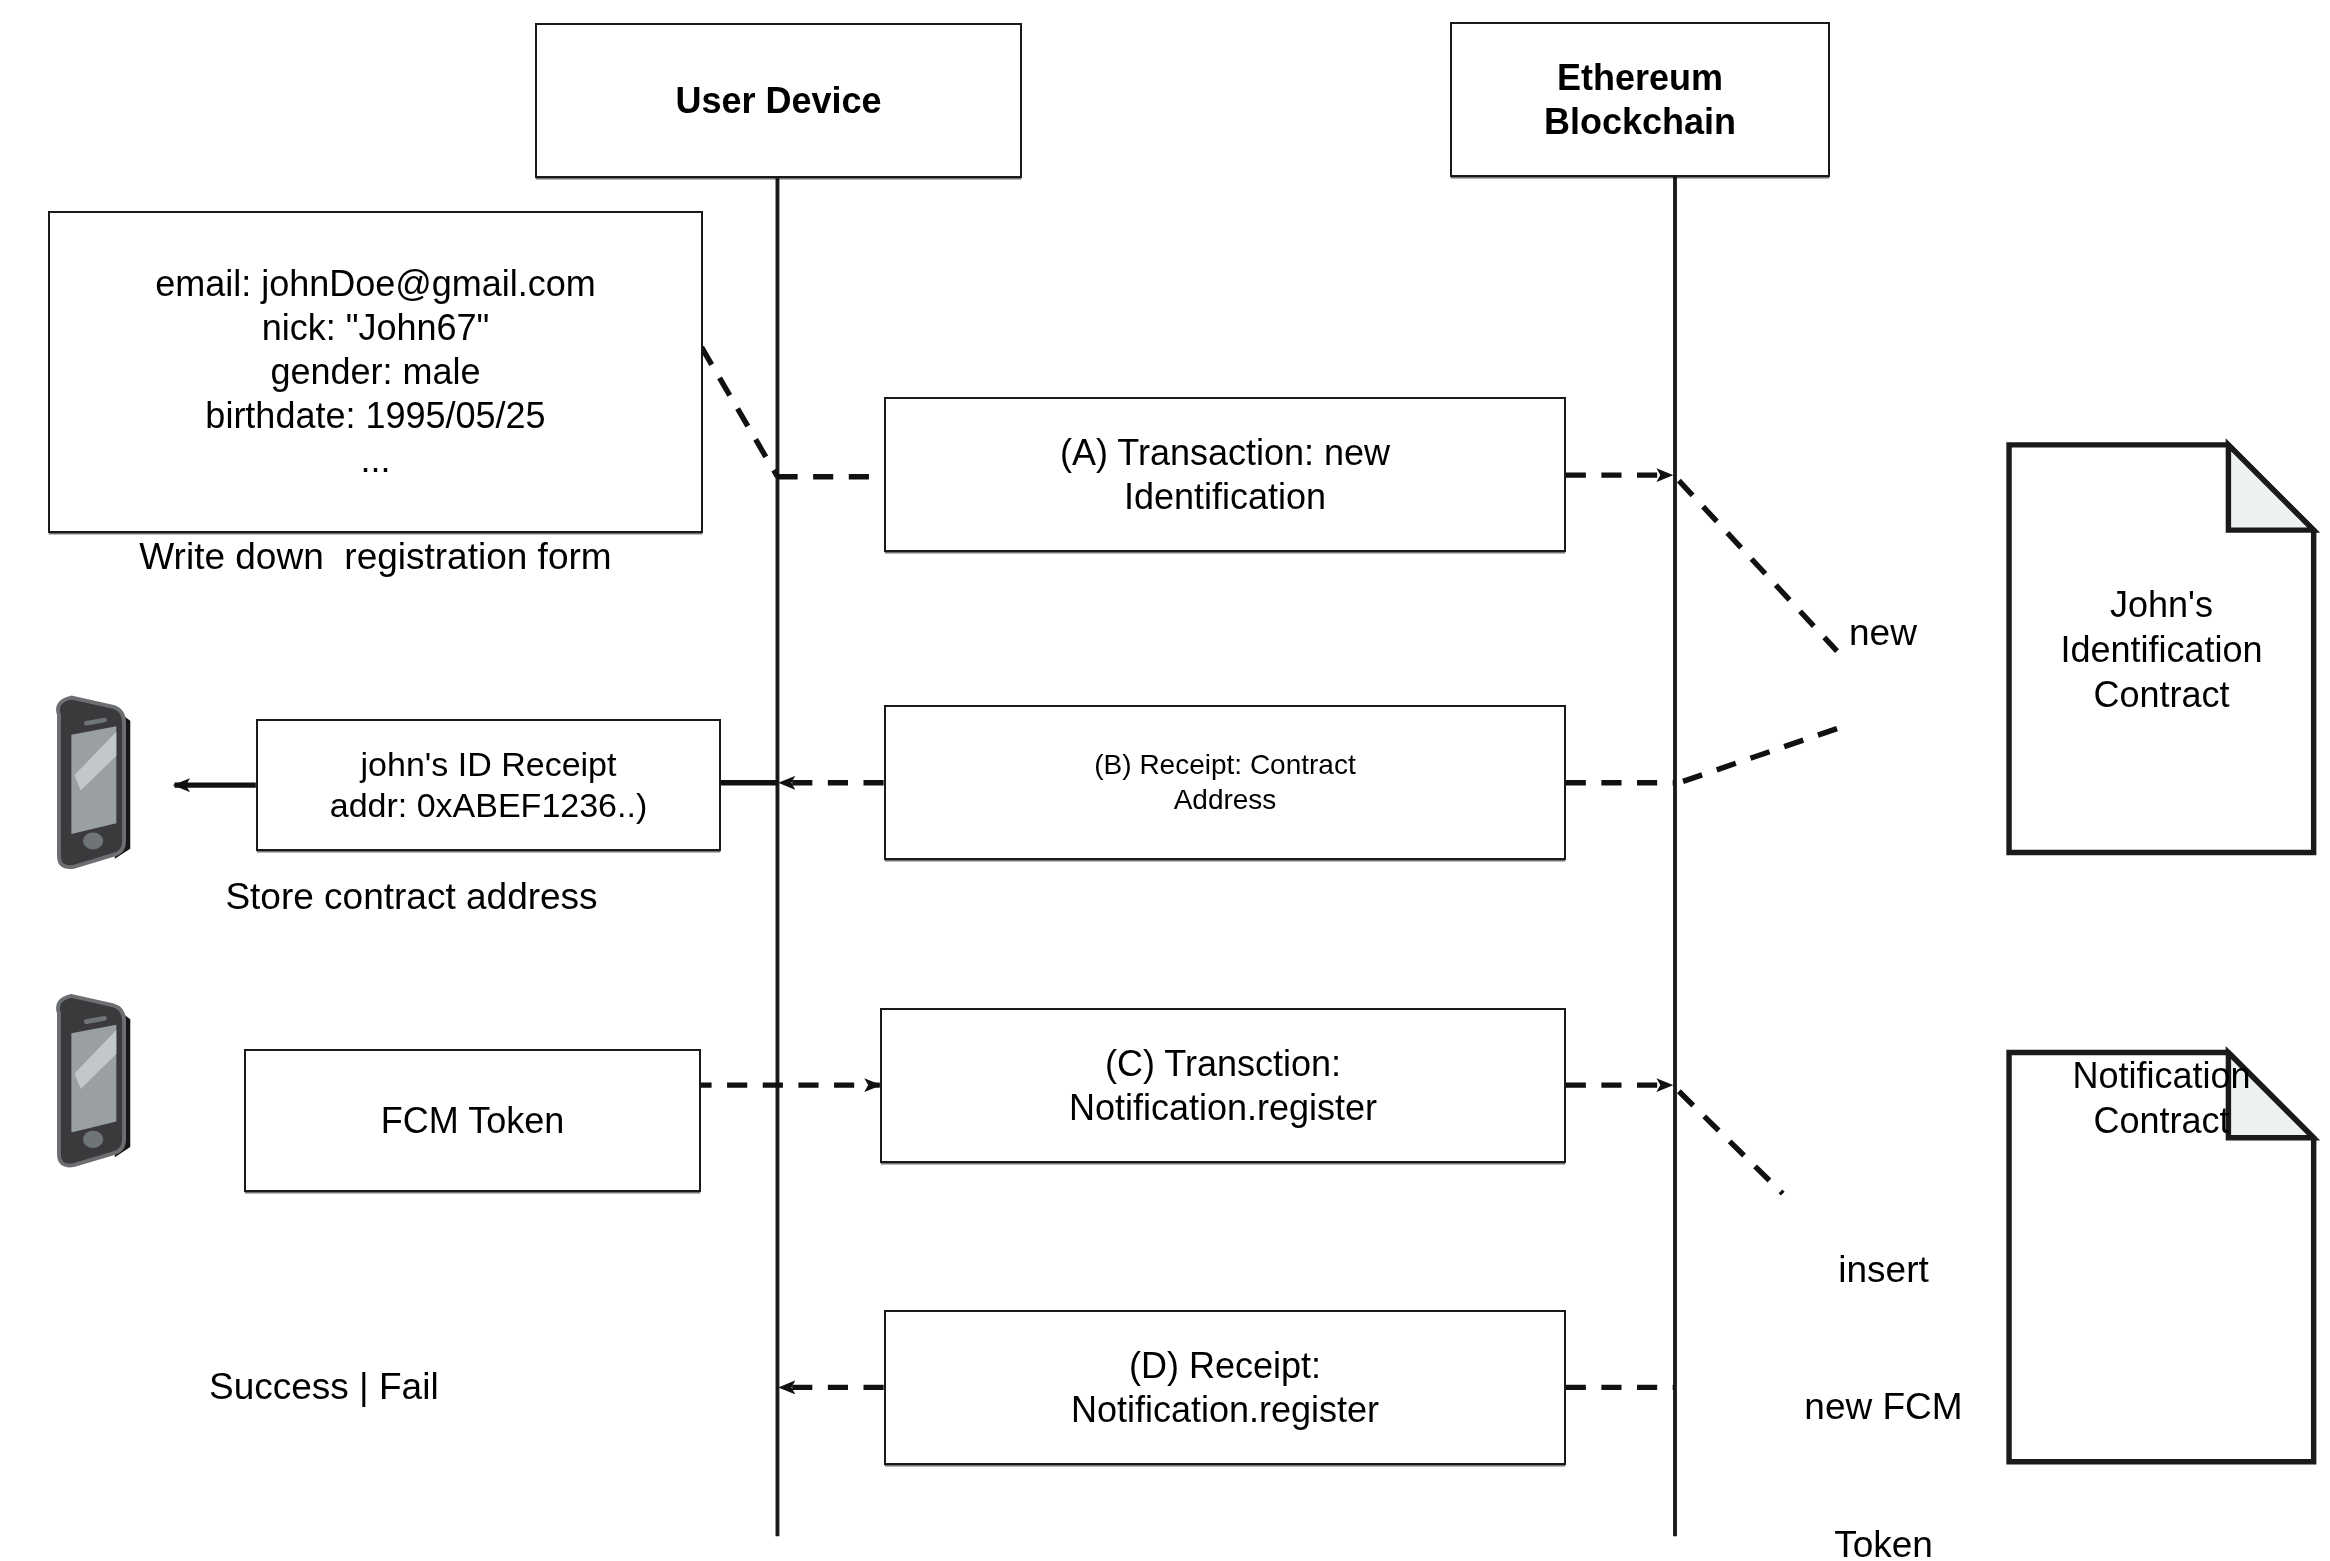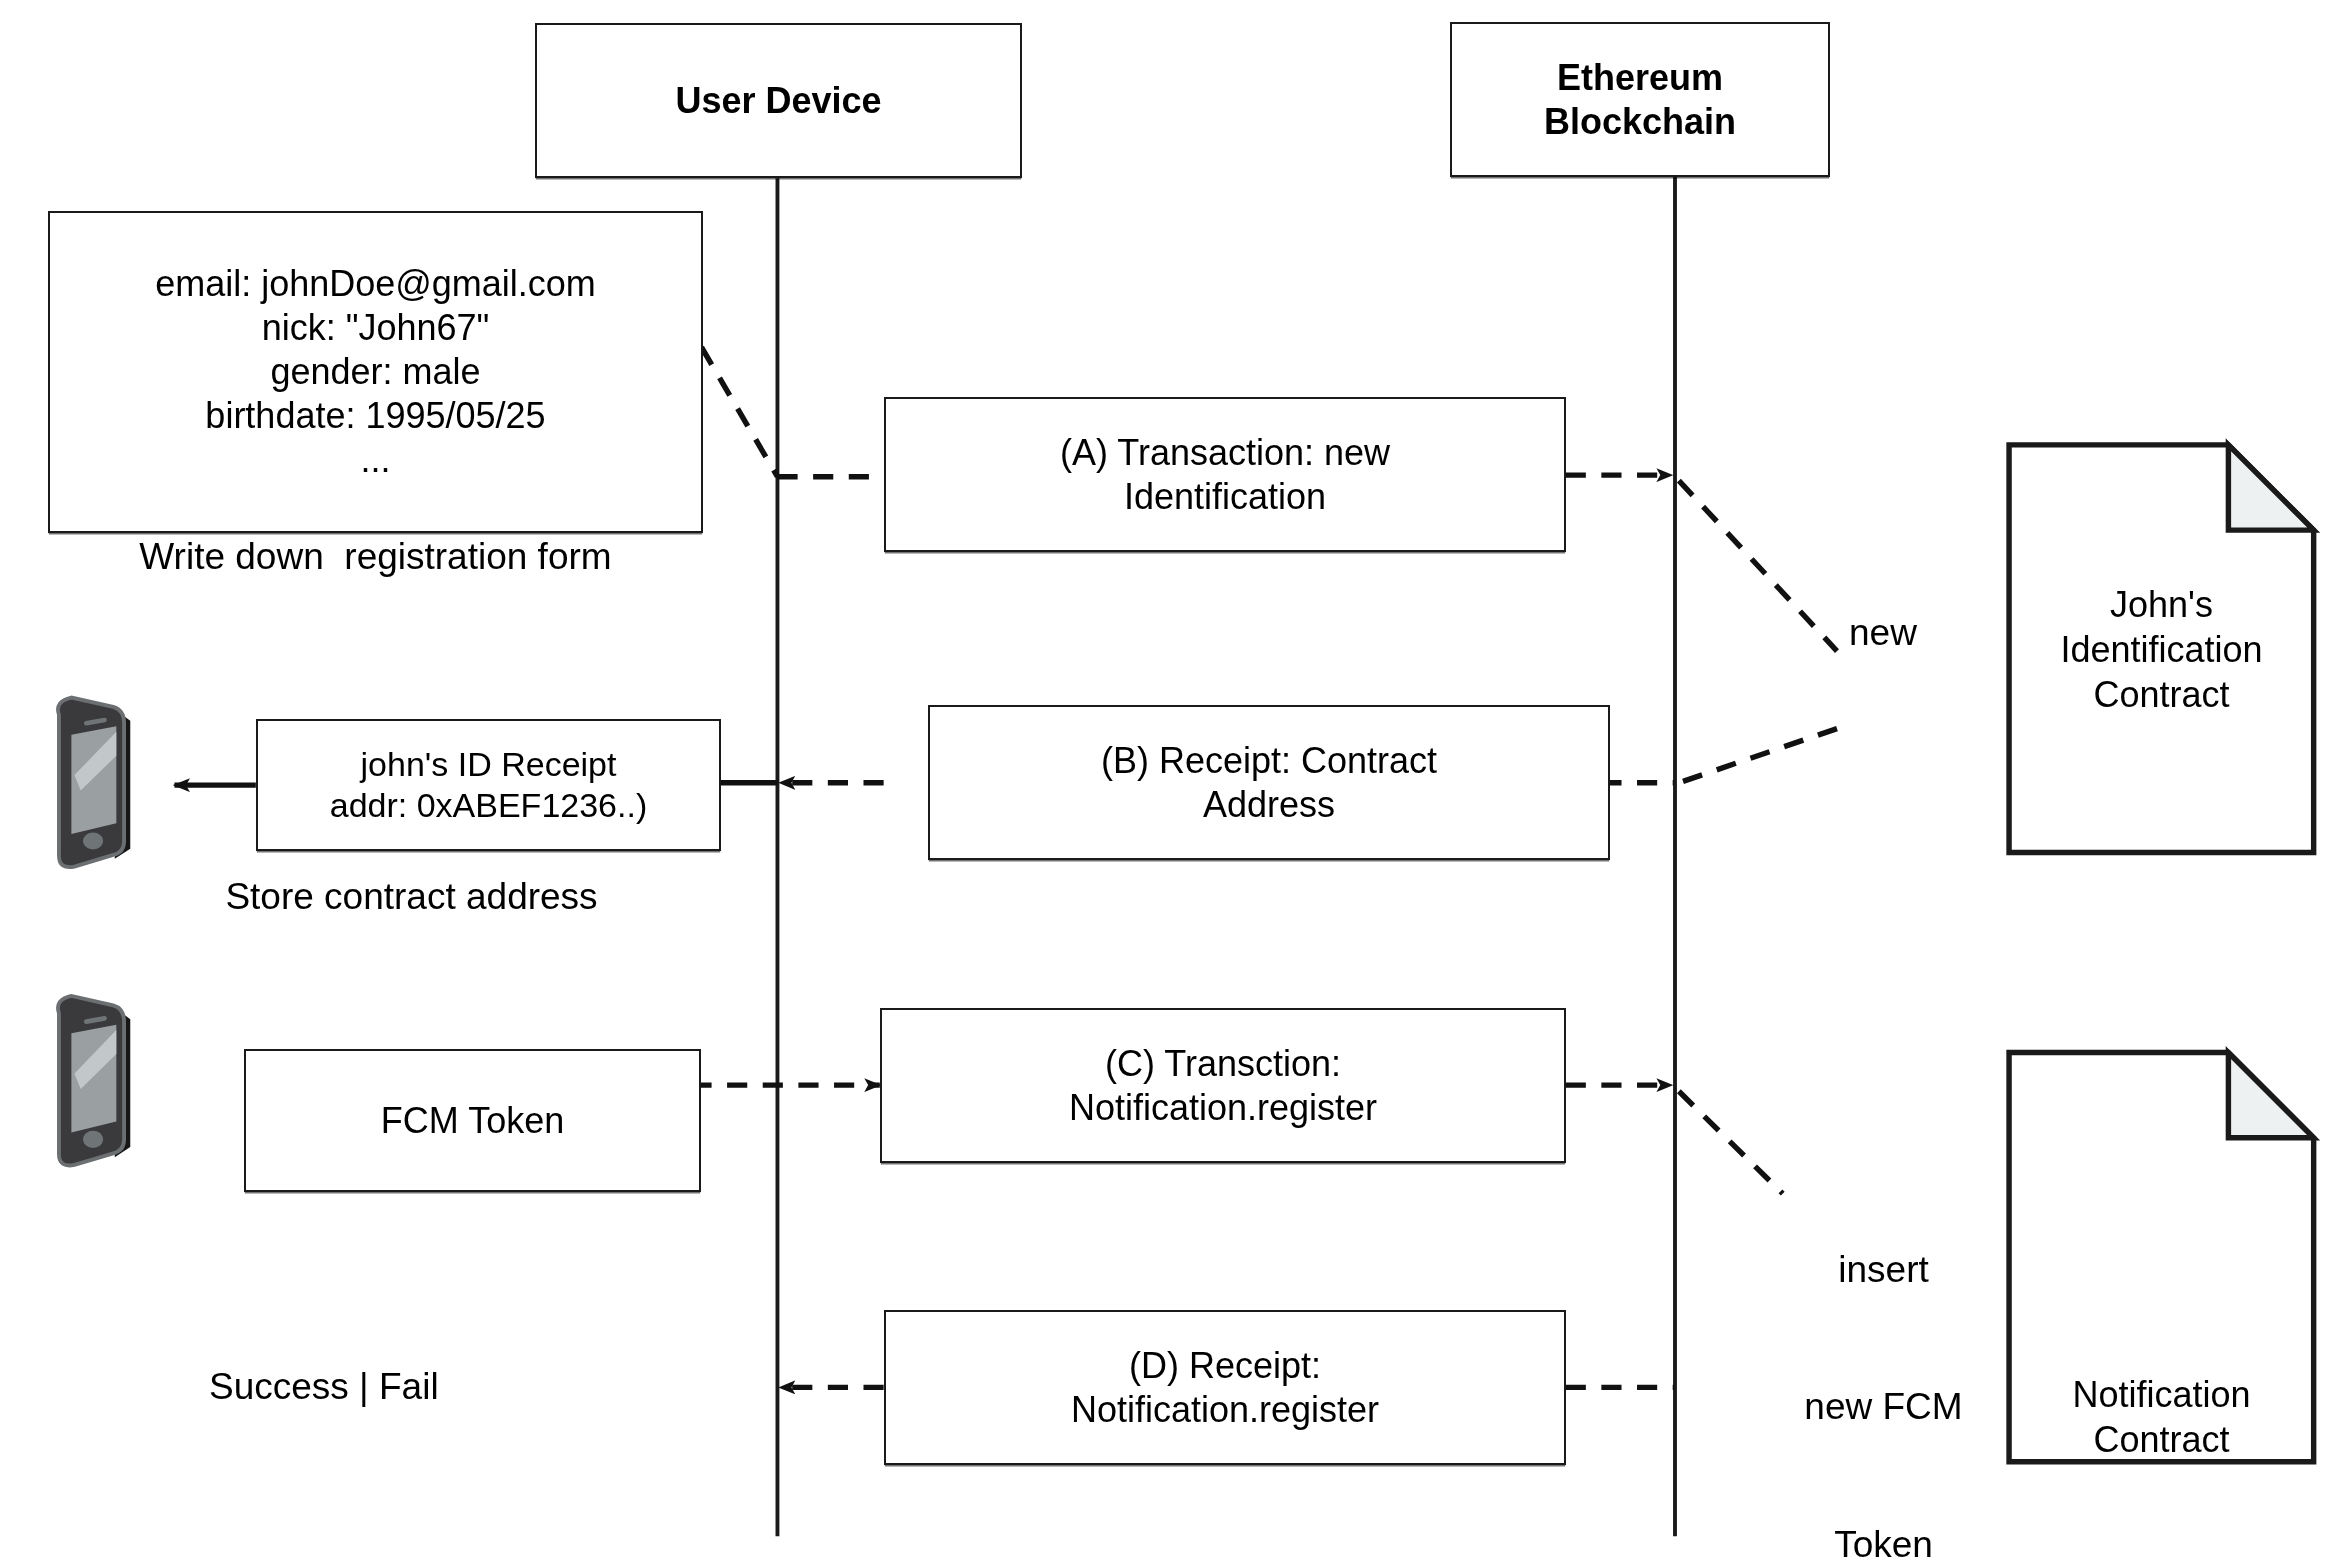--- a/index.html
+++ b/index.html
@@ -156,21 +156,21 @@
 
   <div class="node" style="left:256px;top:719px;width:465px;height:132px;font-size:34px;">
     <div class="txt">
       <div>john's ID Receipt</div>
       <div>addr: 0xABEF1236..)</div>
     </div>
   </div>
 
   <div class="caption" style="left:140px;top:876px;width:543px;text-align:center;font-size:37px;">Store contract address</div>
 
-  <div class="node" style="left:928px;top:705px;width:682px;height:155px;font-size:36px;">
+  <div class="node" style="left:884px;top:705px;width:682px;height:155px;font-size:28px;">
     <div class="txt">
       <div>(B) Receipt: Contract</div>
       <div>Address</div>
     </div>
   </div>
 
   <div class="node" style="left:244px;top:1014px;width:457px;height:143px;font-size:36px;margin-top:35px;">
     <div class="txt">FCM Token</div>
   </div>
 
@@ -180,21 +180,21 @@
       <div>Notification.register</div>
     </div>
   </div>
 
   <div class="caption" style="left:1779px;top:1155px;width:209px;text-align:center;font-size:37px;line-height:1.24;">
     <div>insert</div>
     <div>new FCM</div>
     <div>Token</div>
   </div>
 
-  <div class="abs" style="left:2009px;top:1053px;width:305px;height:409px;display:flex;align-items:flex-end;justify-content:center;">
+  <div class="abs" style="left:2009px;top:1053px;width:305px;height:409px;display:flex;align-items:flex-start;justify-content:center;">
     <div style="text-align:center;font-size:36px;line-height:1.25;">
       <div>Notification</div>
       <div>Contract</div>
     </div>
   </div>
 
   <div class="caption" style="left:209px;top:1366px;font-size:37px;">Success | Fail</div>
 
   <div class="node" style="left:884px;top:1310px;width:682px;height:155px;font-size:36px;">
     <div class="txt">

